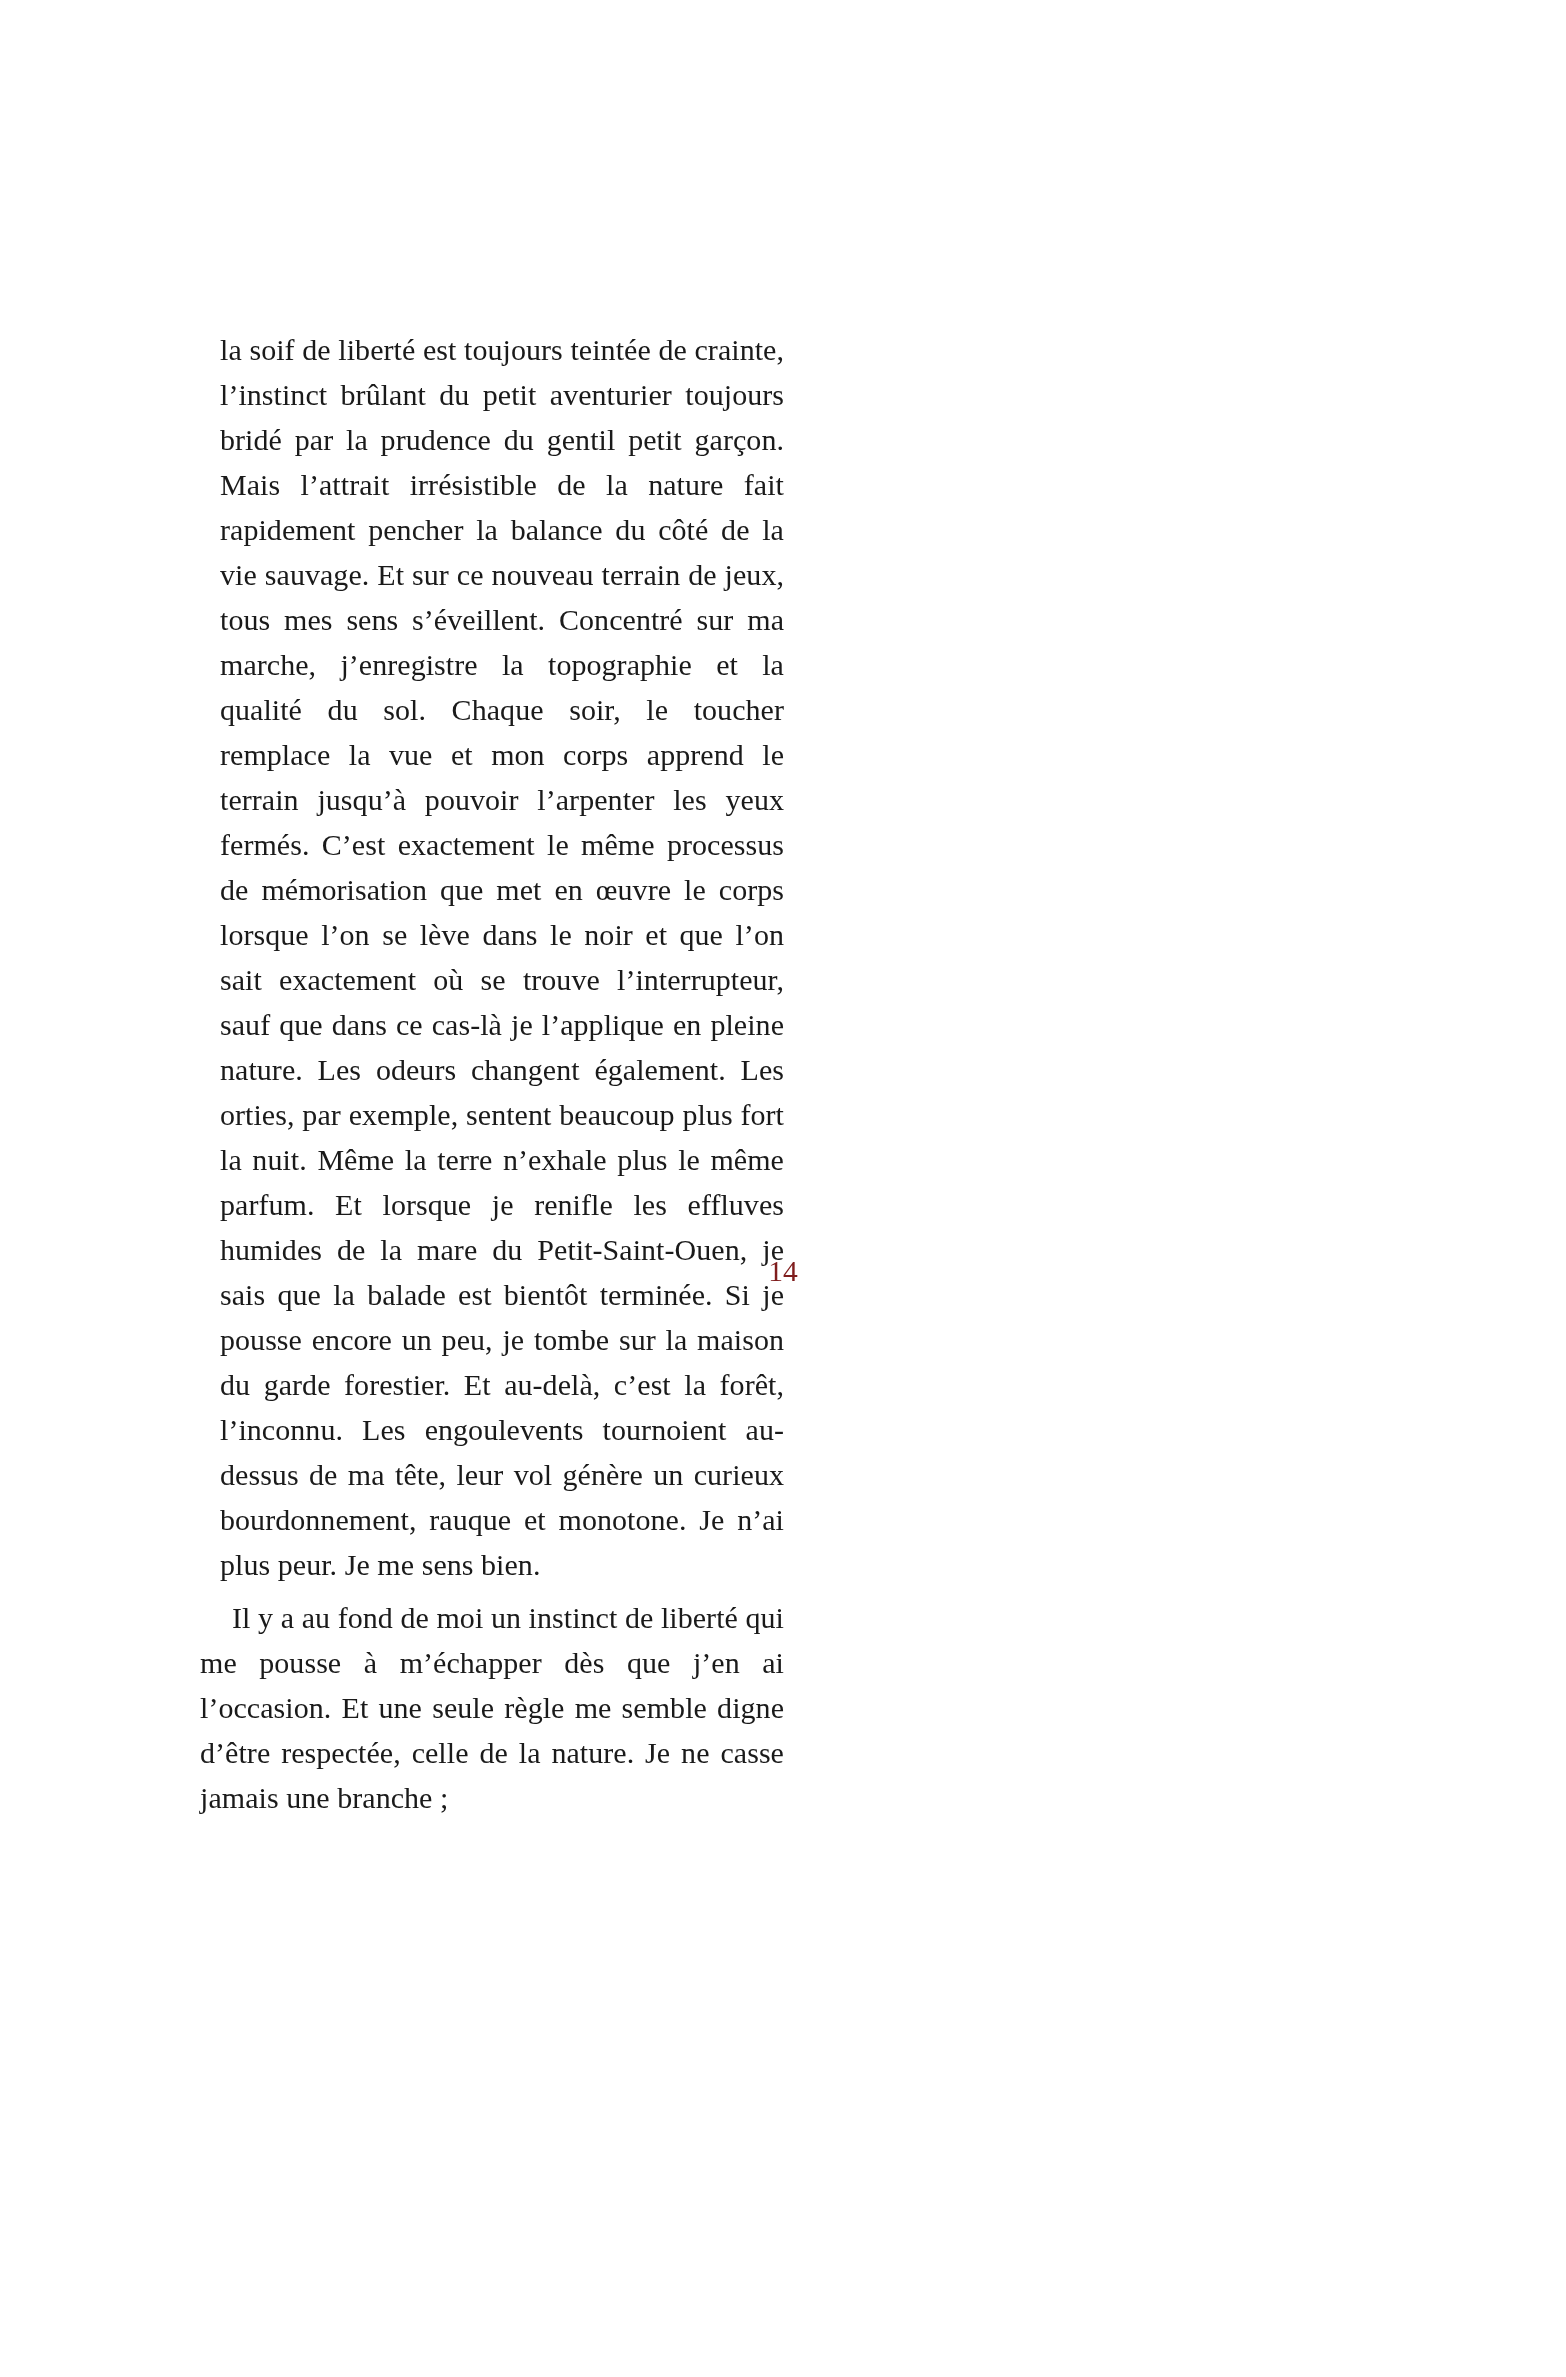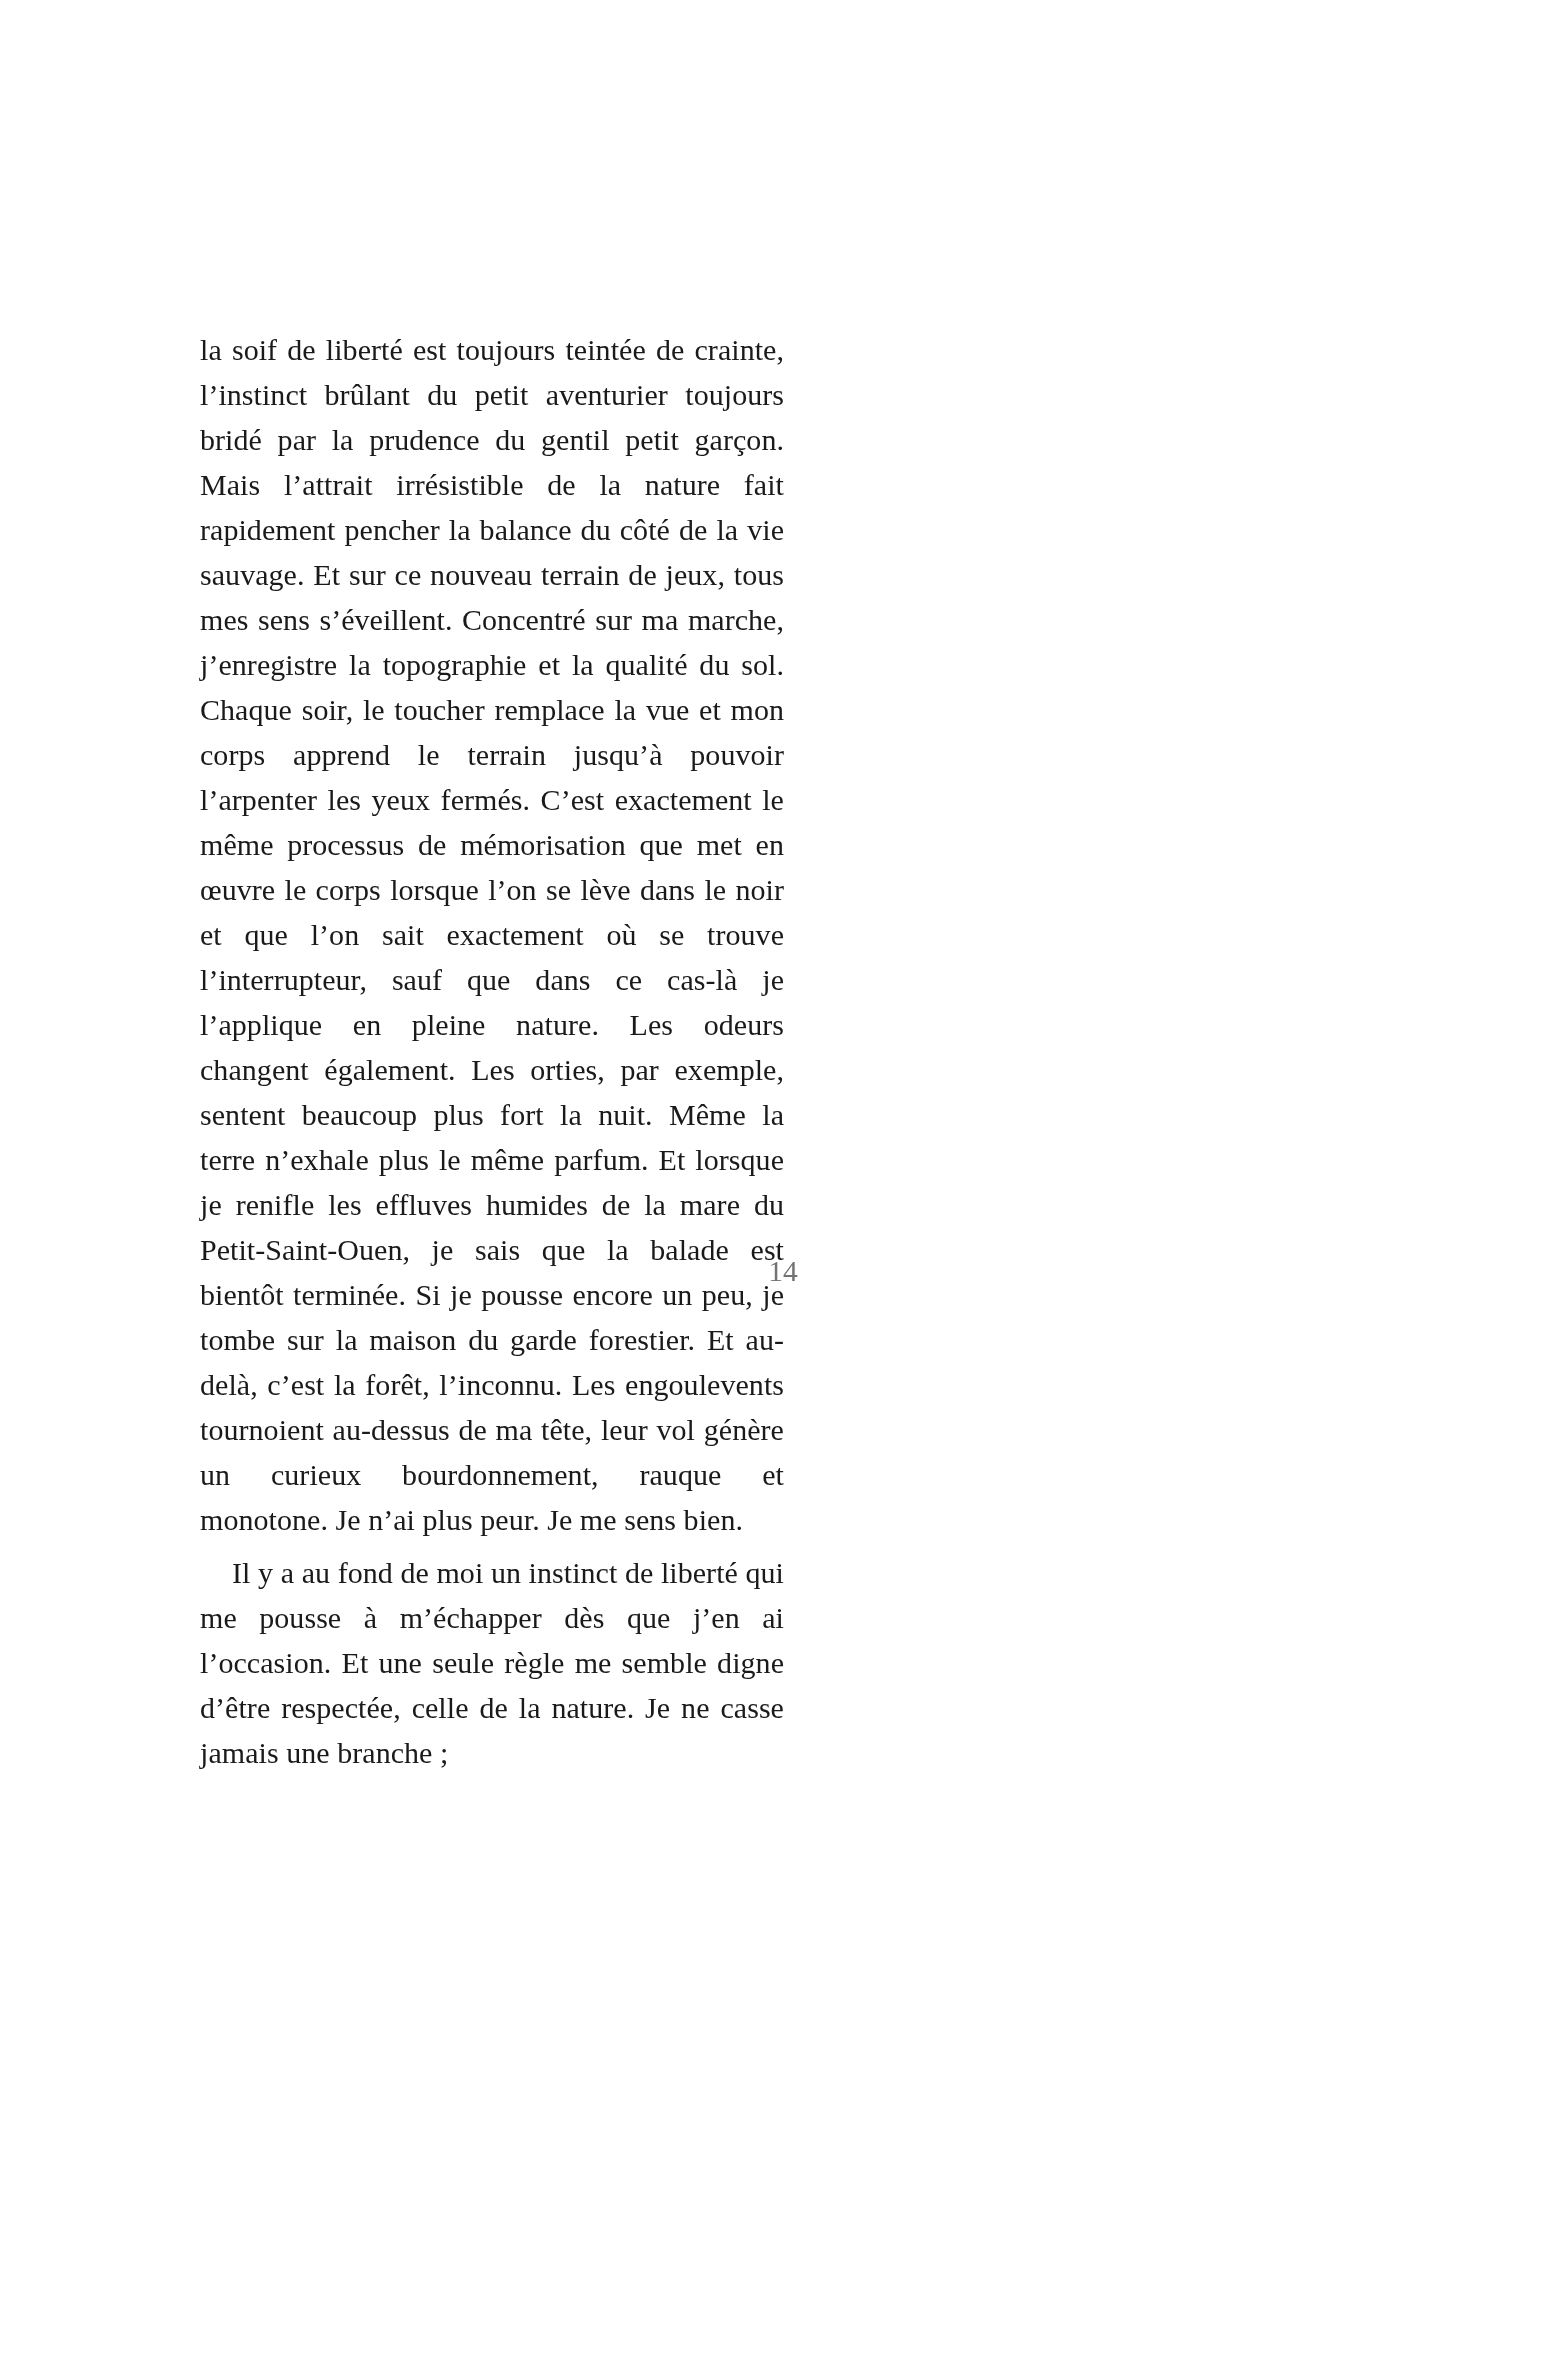--- a/index.html
+++ b/index.html
@@ -33,20 +33,21 @@
     text-align: justify;
     text-justify: inter-word;
     font-size: 30px;
     line-height: 45px;
     color: #1a1a1a;
     letter-spacing: 0.05px;
     -webkit-font-smoothing: antialiased;
   }
   .para.first {
     text-indent: 0;
+    margin-left: 20px;
   }
   .para.indented {
     text-indent: 32px;
     margin-top: 8px;
   }
   
   .para:after {
     content: "";
     display: inline-block;
     width: 100%;
@@ -54,21 +55,21 @@
   .para.no-stretch:after {
     display: none;
   }
   #page-number {
     position: absolute;
     left: 0;
     top: 1255px;
     width: 1566px;
     text-align: center;
     font-size: 29.5px;
-    color: #737373;
+    color: #7f1d1d;
     font-family: "Liberation Serif", "DejaVu Serif", serif;
   }
 </style>
 </head>
 <body>
 
 <div id="page">
 
   <div id="text-block">
     <p class="para first no-stretch">la soif de liberté est toujours teintée de crainte, l’instinct brûlant du petit aventurier toujours bridé par la prudence du gentil petit garçon. Mais l’attrait irrésistible de la nature fait rapidement pencher la balance du côté de la vie sauvage. Et sur ce nouveau terrain de jeux, tous mes sens s’éveillent. Concentré sur ma marche, j’enregistre la topographie et la qualité du sol. Chaque soir, le toucher remplace la vue et mon corps apprend le terrain jusqu’à pouvoir l’arpenter les yeux fermés. C’est exactement le même processus de mémorisation que met en œuvre le corps lorsque l’on se lève dans le noir et que l’on sait exactement où se trouve l’interrupteur, sauf que dans ce cas-là je l’applique en pleine nature. Les odeurs changent également. Les orties, par exemple, sentent beaucoup plus fort la nuit. Même la terre n’exhale plus le même parfum. Et lorsque je renifle les effluves humides de la mare du Petit-Saint-Ouen, je sais que la balade est bientôt terminée. Si je pousse encore un peu, je tombe sur la maison du garde forestier. Et au-delà, c’est la forêt, l’inconnu. Les engoulevents tournoient au-dessus de ma tête, leur vol génère un curieux bourdonnement, rauque et monotone. Je n’ai plus peur. Je me sens bien.</p>

